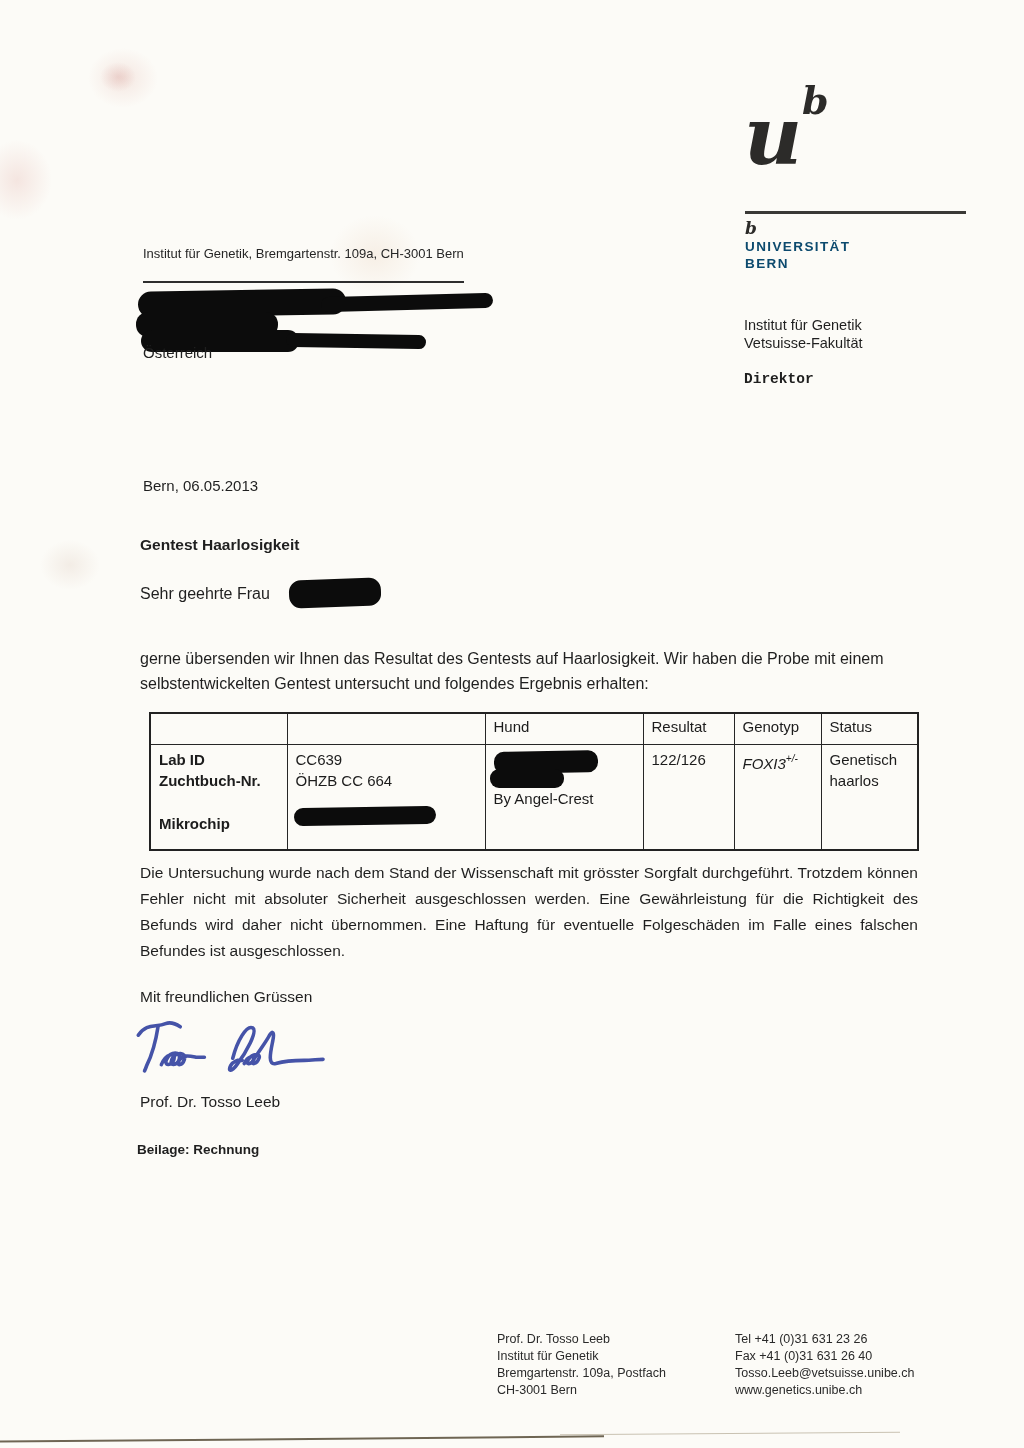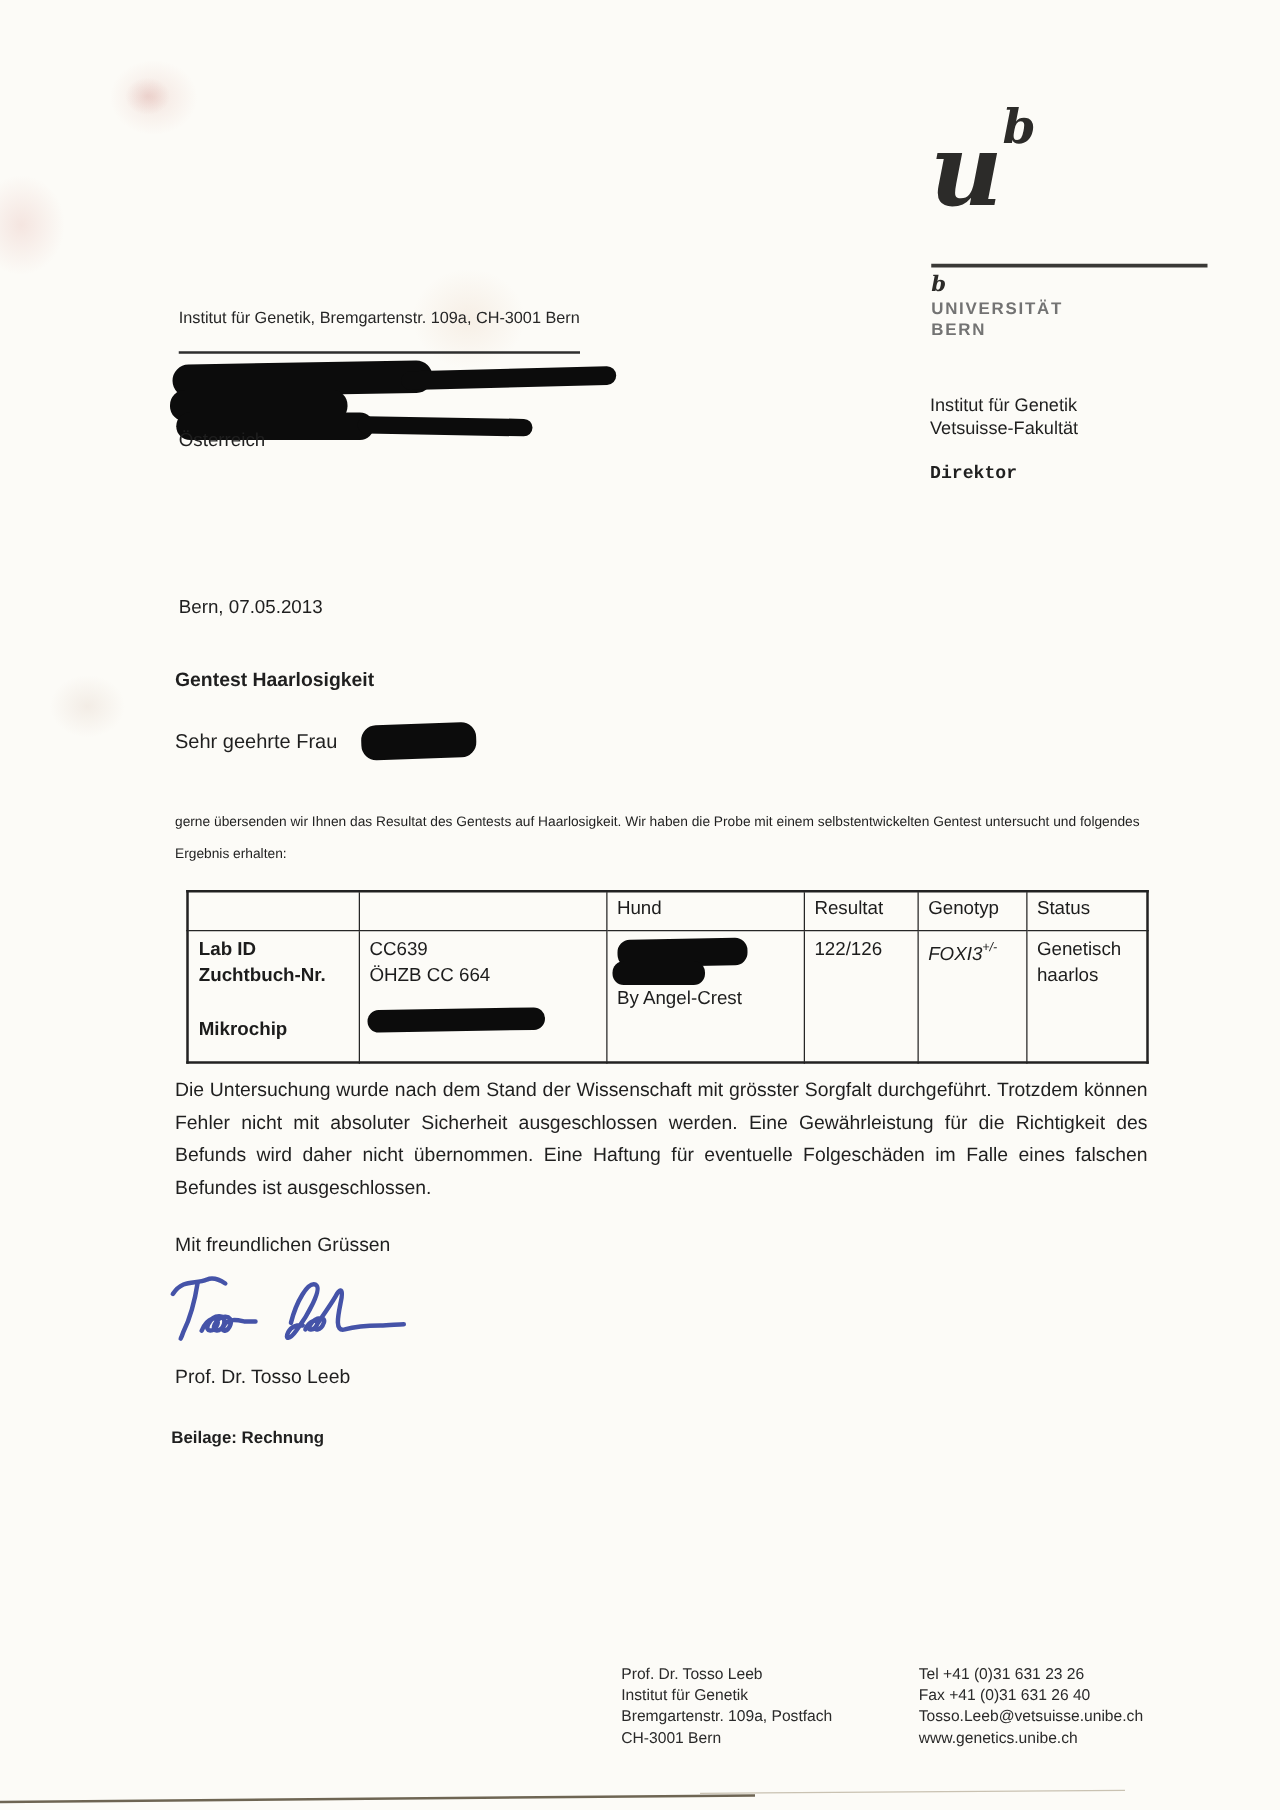--- a/index.html
+++ b/index.html
@@ -56,21 +56,21 @@
   .country{left:143px;top:344px;font-size:15px;}
 
   .inst{left:744px;top:316px;font-size:14.5px;line-height:18px;}
   .inst .role{margin-top:18px;font-weight:bold;font-family:Liberation Mono, monospace;}
 
   .dateline{left:143px;top:477px;font-size:15px;}
   .subject{left:140px;top:536px;font-size:15.5px;font-weight:bold;}
   .salutation{left:140px;top:585px;font-size:16px;}
   .sal-redact{left:289px;top:579px;width:92px;height:28px;border-radius:12px;transform:rotate(-2deg);}
 
-  .intro{left:140px;top:646px;width:786px;font-size:11px;line-height:25px;}
+  .intro{left:140px;top:646px;width:786px;font-size:16px;line-height:25px;}
 
   
   .result-table{position:absolute;left:149px;top:712px;width:768px;
     border-collapse:collapse;table-layout:fixed;font-size:15px;color:#1c1c1c;}
   .result-table th,.result-table td{
     border:1.5px solid #262626;text-align:left;vertical-align:top;
     padding:4px 8px;font-weight:normal;overflow:hidden;}
   .result-table{border:2.5px solid #222;}
   .result-table thead th{height:22px;}
   .result-table tbody td{height:96px;line-height:21px;}
@@ -111,21 +111,21 @@
   <div class="blob blob2"></div>
   <div class="blob blob3"></div>
   <div class="blob blob4"></div>
   <div class="blob blob5"></div>
 
   <div class="abs logo">
     <div class="u">u</div>
     <div class="bsup">b</div>
     <div class="rule"></div>
     <div class="bsmall">b</div>
-    <div class="uni" style="color:#737373;">
+    <div class="uni" style="color:#0c4a6e;">
       <div>UNIVERSITÄT</div>
       <div>BERN</div>
     </div>
   </div>
 
   <div class="abs sender">Institut für Genetik, Bremgartenstr. 109a, CH-3001 Bern</div>
 
   <div class="abs addr-redact">
     <div class="redact ra1"></div>
     <div class="redact ra1t"></div>
@@ -134,21 +134,21 @@
     <div class="redact ra3t"></div>
   </div>
   <div class="abs country">Österreich</div>
 
   <div class="abs inst">
     <div>Institut für Genetik</div>
     <div>Vetsuisse-Fakultät</div>
     <div class="role">Direktor</div>
   </div>
 
-  <div class="abs dateline">Bern, 07.05.2013</div>
+  <div class="abs dateline">Bern, 06.05.2013</div>
   <div class="abs subject">Gentest Haarlosigkeit</div>
   <div class="abs salutation">Sehr geehrte Frau</div>
   <div class="redact sal-redact"></div>
 
   <div class="abs intro">gerne übersenden wir Ihnen das Resultat des Gentests auf Haarlosigkeit. Wir haben die Probe mit einem selbstentwickelten Gentest untersucht und folgendes Ergebnis erhalten:</div>
 
   <table class="result-table">
     <colgroup>
       <col style="width:137px">
         <col style="width:198px">

